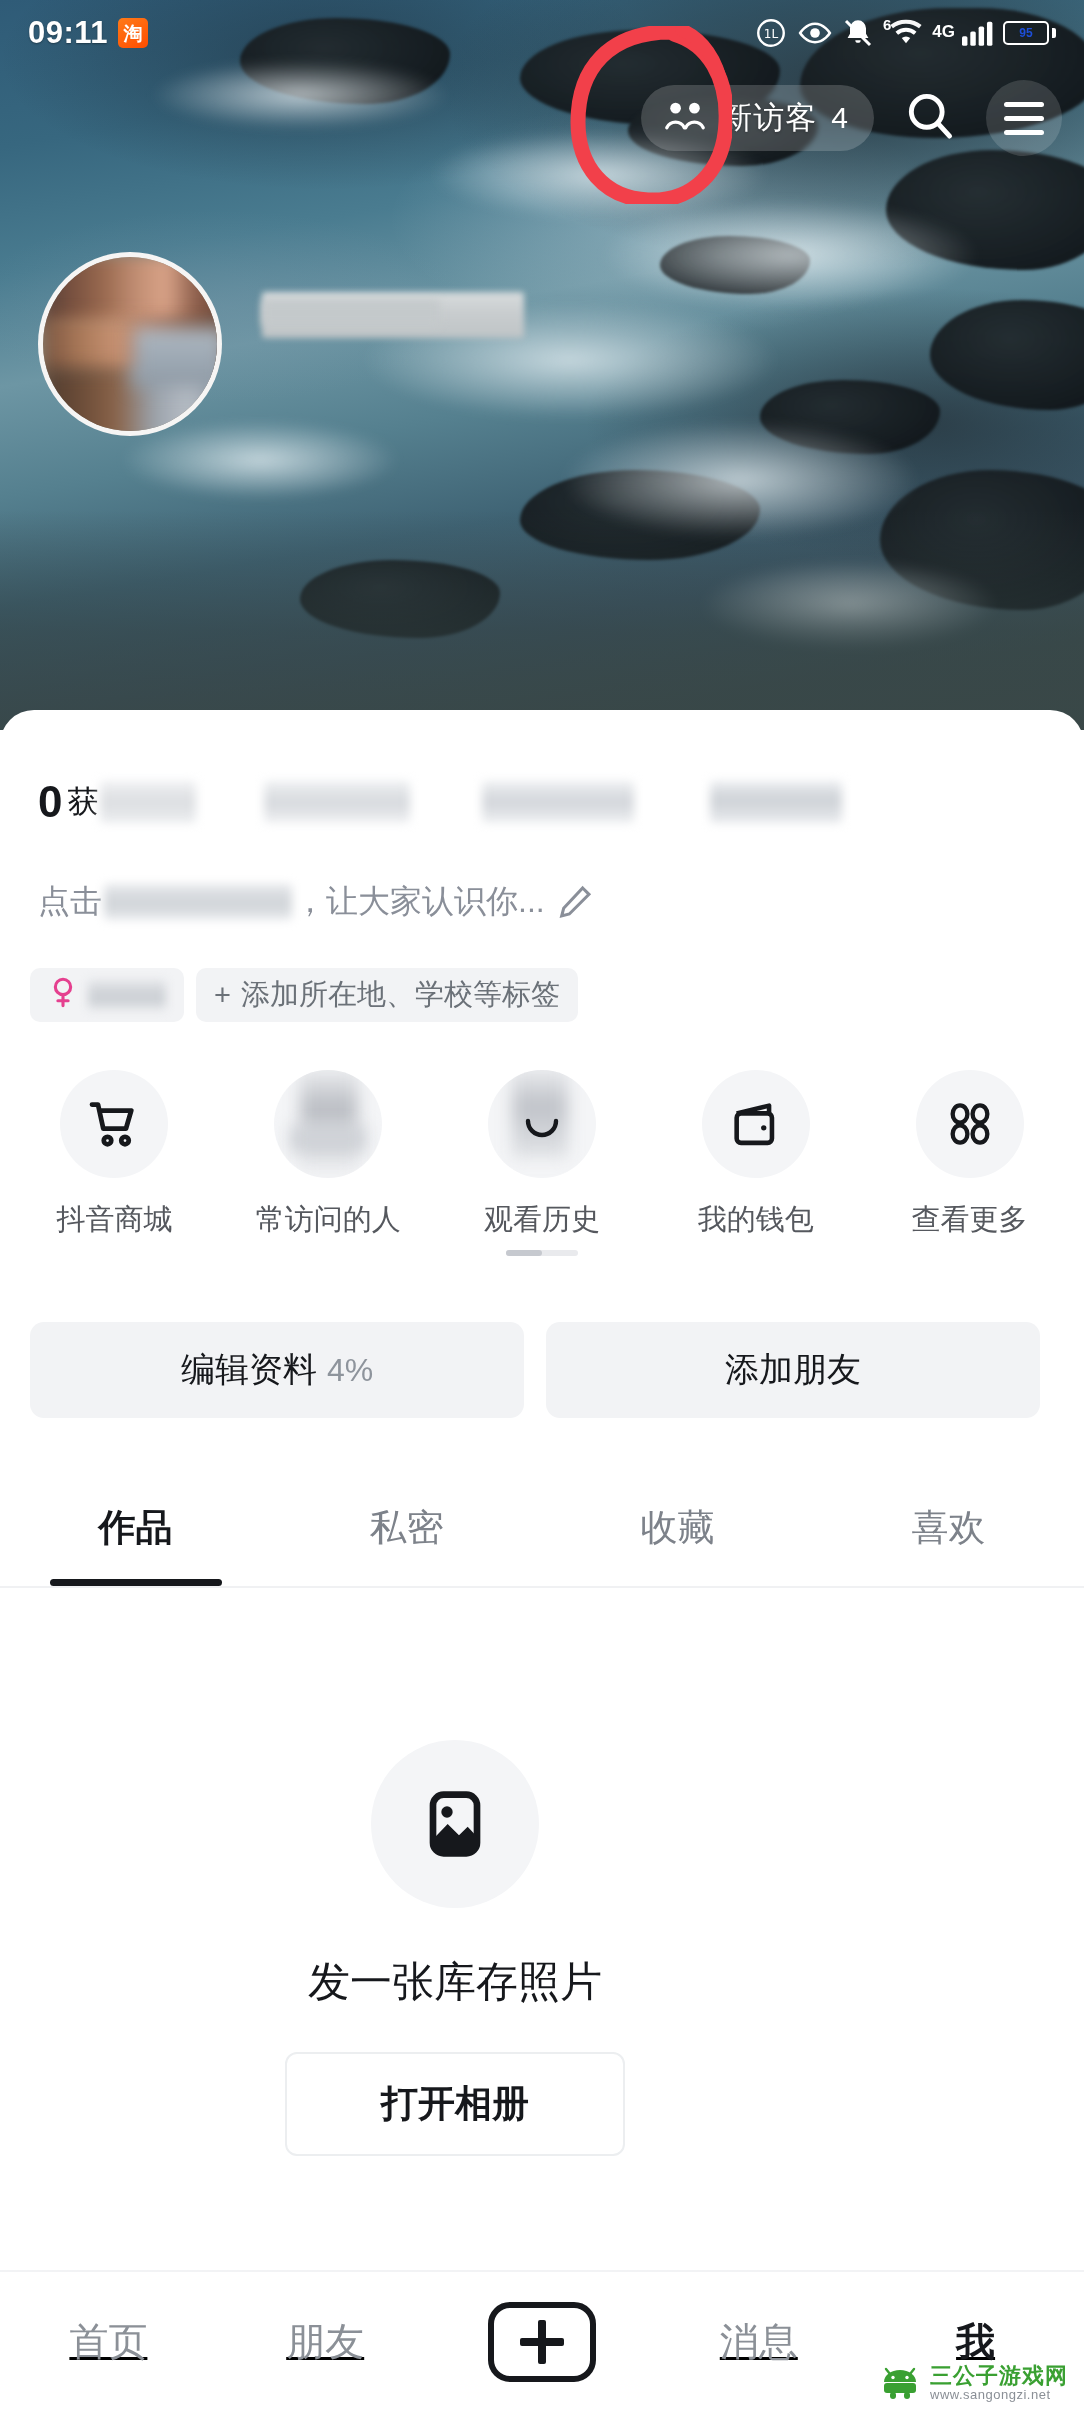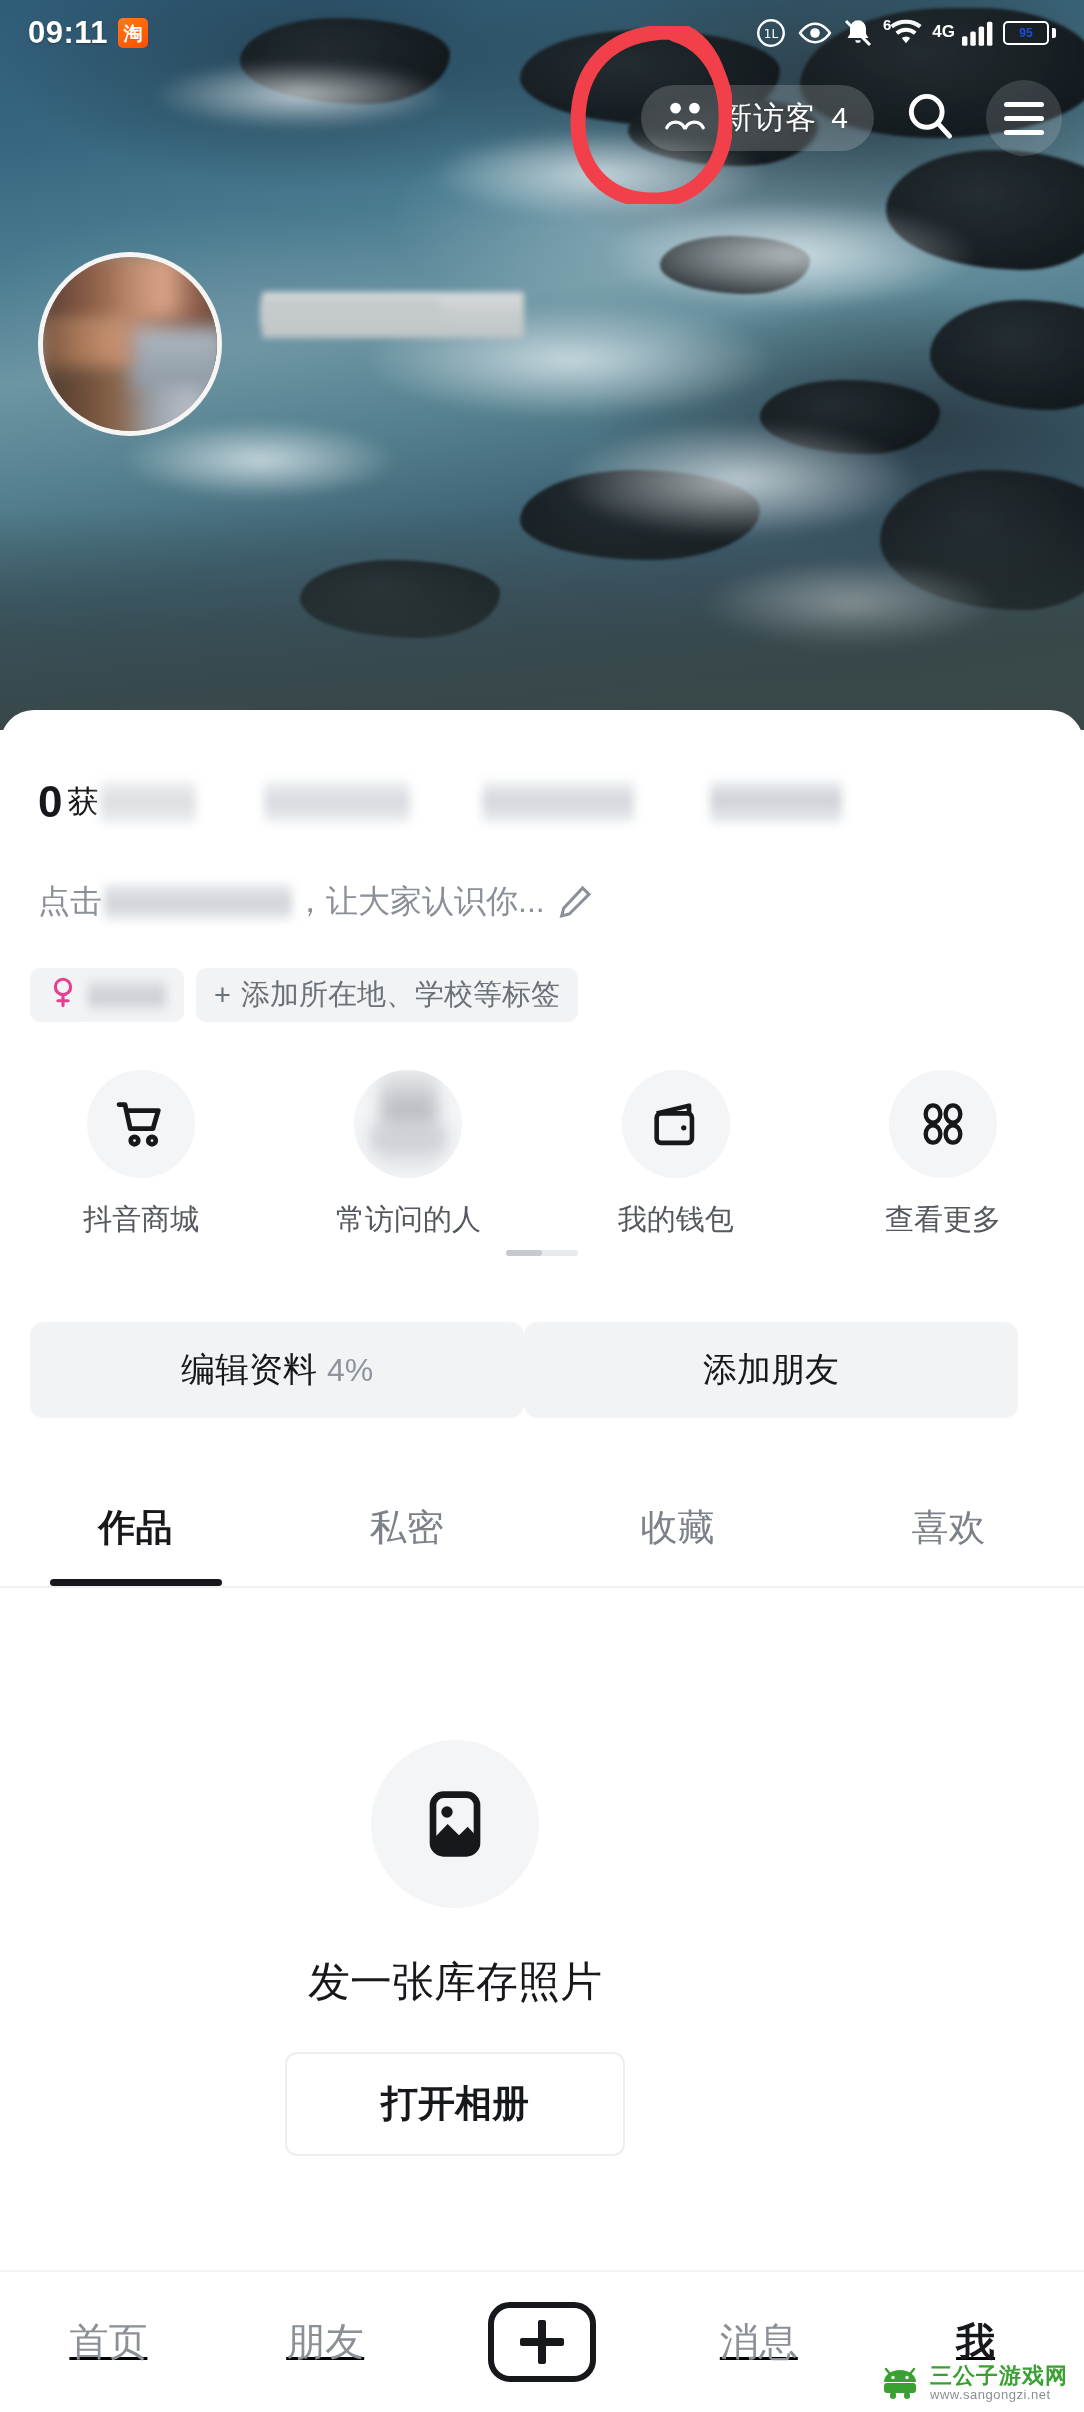--- a/index.html
+++ b/index.html
@@ -168,21 +168,21 @@
   }
   .sc-blur-a, .sc-blur-b { position:absolute; filter:blur(8px); }
   .sc-label { margin-top:22px; font-size:29px; color:#55585e; white-space:nowrap; }
   .sc-dots {
     position:absolute; left:50%; transform:translateX(-50%); top:1250px;
     width:72px; height:6px; background:#e9eaed; border-radius:4px; z-index:24;
   }
   .sc-dots i { display:block; width:36px; height:6px; background:#c6c9cf; border-radius:4px; }
 
   
-  .actions { position:absolute; left:30px; top:1322px; display:flex; z-index:24;align-items:flex-end; }
+  .actions { position:absolute; left:30px; top:1322px; display:flex; gap:22px; z-index:24;align-items:flex-end; }
   .act-btn {
     width:494px; height:96px; border-radius:14px; background:#f2f3f5;
     display:flex; align-items:center; justify-content:center; gap:10px;
   }
   .act-label { font-size:34px; color:#16181c; font-weight:500; }
   .act-pct { font-size:32px; color:#8e949c; }
 
   
   .tabs {
     position:absolute; left:0; top:1470px; width:1084px; height:118px; z-index:24;
@@ -424,20 +424,29 @@
     </div>
 
     <div class="sc">
       <div class="sc-ico">
         <span class="sc-blur-a" style="left:26px;top:-6px;width:58px;height:110px;background:linear-gradient(180deg,#f2f3f5,#b9bcc2 40%,#d7d9dd 70%,#f0f1f3);"></span>
         <span class="sc-blur-b" style="left:16px;top:56px;width:76px;height:26px;background:#cfd2d7;"></span>
       </div>
       <div class="sc-label">常访问的人</div>
     </div>
 
+    <div class="sc">
+      <div class="sc-ico">
+        <span class="sc-blur-a" style="left:24px;top:-8px;width:56px;height:96px;background:linear-gradient(180deg,#f2f3f5,#bfc2c8 45%,#e2e4e7);"></span>
+        <svg style="position:absolute;left:30px;top:34px;" width="48" height="48" viewBox="0 0 24 24" fill="none" stroke="#16181c" stroke-width="2.2" stroke-linecap="round">
+          <path d="M5 8.5a7 7 0 0 0 14 0"></path>
+        </svg>
+      </div>
+      <div class="sc-label">观看历史</div>
+    </div>
 
     <div class="sc">
       <div class="sc-ico">
         <svg width="58" height="58" viewBox="0 0 24 24" fill="none" stroke="#16181c" stroke-width="1.9" stroke-linejoin="round">
           <path d="M4 7.6l13.4-3.2v3.2"></path>
           <rect x="4" y="7.6" width="14.6" height="12.2" rx="1.8"></rect>
           <circle cx="15.2" cy="13.6" r="1.1" fill="#16181c" stroke="none"></circle>
         </svg>
       </div>
       <div class="sc-label">我的钱包</div>

